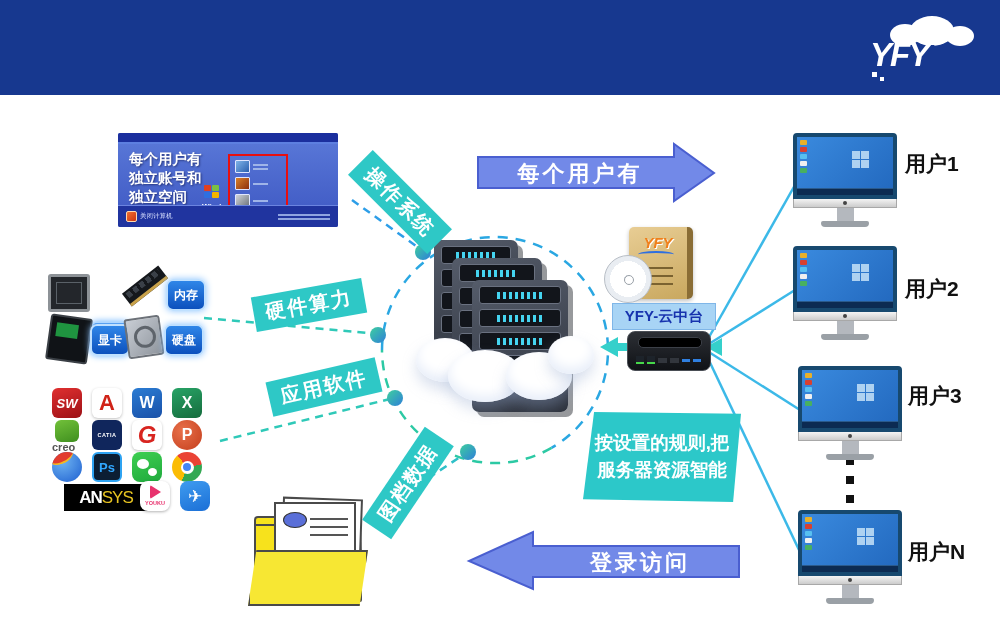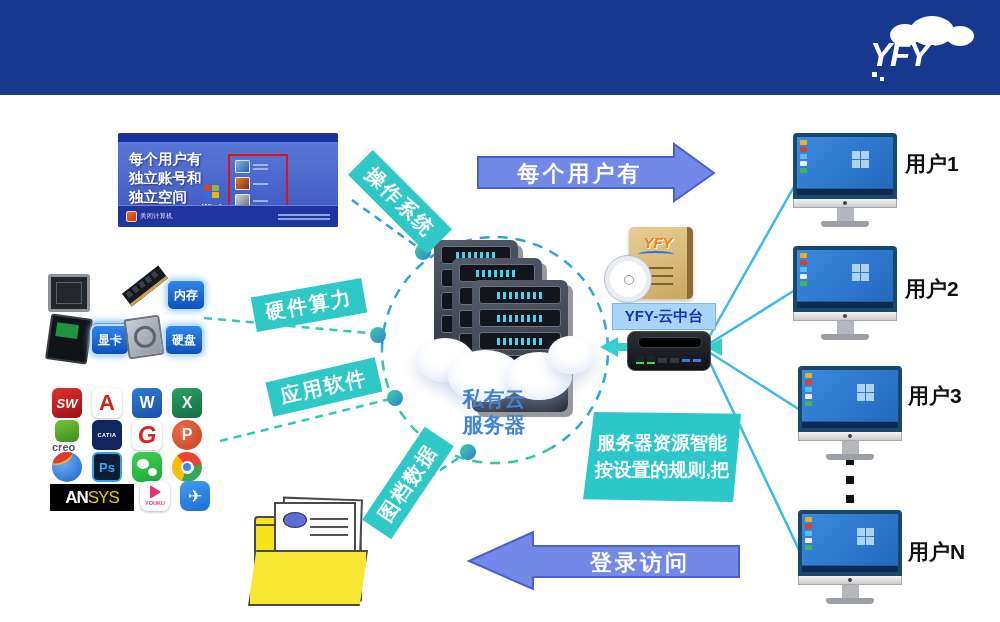--- a/index.html
+++ b/index.html
@@ -272,21 +272,21 @@
   <div class="sic ps" style="left:92px;top:452px;">Ps</div>
   <div class="sic wechat" style="left:132px;top:452px;">
       <i></i>
       <em></em>
     </div>
   <div class="sic chrome" style="left:172px;top:452px;">
       <i>
         <em></em>
       </i>
     </div>
-  <div class="ansys" style="left:50px;top:484px;">
+  <div class="ansys" style="left:64px;top:484px;">
     <span class="w">AN</span>
       <span class="gold">SYS</span>
   </div>
   <div class="youku" style="left:140px;top:481px;">
     <span class="tri"></span>
     <span class="yt">YOUKU</span>
   </div>
   <div class="xunlei" style="left:180px;top:481px;">✈</div>
 
   <div class="tower" style="left:434px;top:240px;width:70px;height:104px;">
@@ -328,24 +328,20 @@
         <span class="led"></span>
       </div>
     <div class="slot">
         <span class="led"></span>
       </div>
   </div>
   <div class="cloud" style="left:416px;top:338px;width:58px;height:44px;"></div>
   <div class="cloud" style="left:448px;top:350px;width:74px;height:52px;"></div>
   <div class="cloud" style="left:506px;top:352px;width:66px;height:48px;"></div>
   <div class="cloud" style="left:548px;top:336px;width:46px;height:38px;"></div>
-  <div class="server-label">
-    <div>私有云</div>
-    <div>服务器</div>
-  </div>
 
   <div class="pbox">
     <div class="lg">YFY</div>
     <div class="swoosh"></div>
     <i style="top:40px;"></i>
     <i style="top:48px;"></i>
     <i style="top:56px;"></i>
   </div>
   <div class="cd">
       <i></i>
@@ -357,22 +353,22 @@
       <i class="p-g"></i>
       <i class="p-g"></i>
       <i class="p-d"></i>
       <i class="p-d"></i>
       <i class="p-b"></i>
       <i class="p-b"></i>
     </div>
   </div>
 
   <div class="note">
+    <div>按设置的规则,把</div>
     <div>服务器资源智能</div>
-    <div>按设置的规则,把</div>
   </div>
 
   <div class="mon" style="left:793px;top:133px;">
     <div class="scr">
       <div class="deskicons">
           <i></i>
           <i></i>
           <i></i>
           <i></i>
           <i></i>

